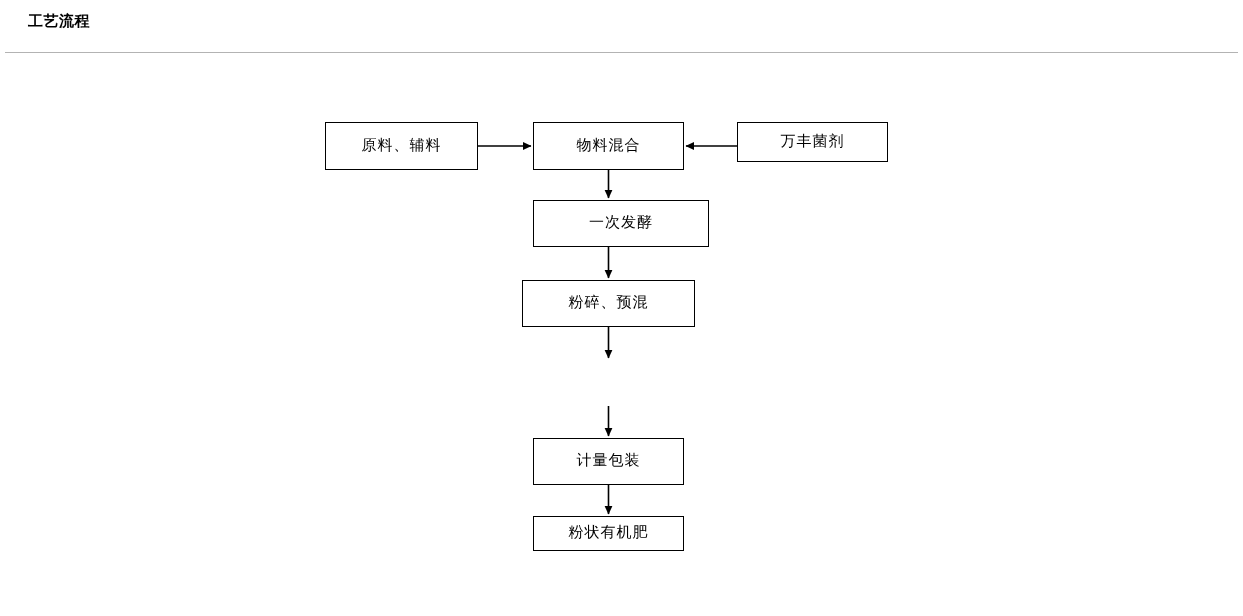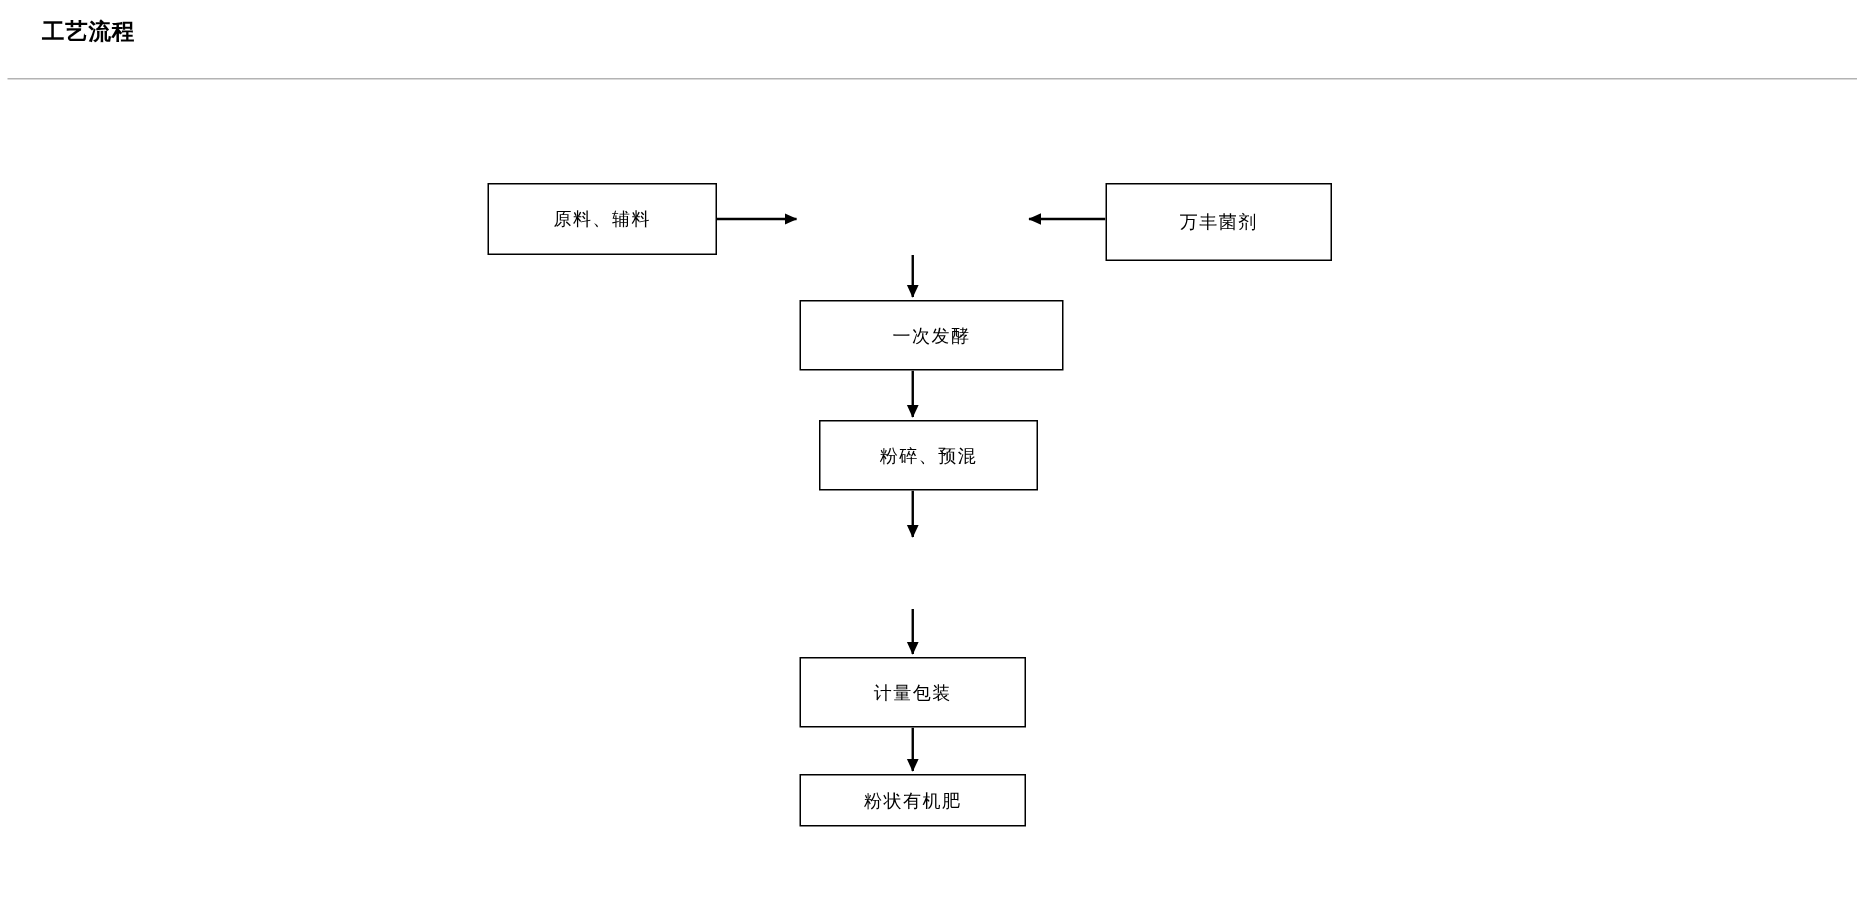--- a/index.html
+++ b/index.html
@@ -62,25 +62,26 @@
   }
 
   .flow-node {
     position: absolute;
     box-sizing: border-box;
     border: 1px solid #000000;
     background: #ffffff;
     display: flex;
     align-items: center;
     justify-content: center;
-    font-size: 12px;
+    font-size: 15px;
     color: #000000;
     letter-spacing: 1px;
     white-space: nowrap;
     text-align: center;
+    font-family: Liberation Mono, monospace;
   }
   .flow-node .node-label {
     display: block;
     line-height: 1;
   }
 </style>
 </head>
 <body>
 
 <div id="page-header">
@@ -123,30 +124,33 @@
 
     <g>
       <line x1="608.5" y1="485" x2="608.5" y2="514" stroke="#000000" stroke-width="1.6" marker-end="url(#arrow-right)"></line>
     </g>
   </svg>
 
   <div class="flow-node" style="left:325px; top:122px; width:153px; height:48px;">
     <span class="node-label">原料、辅料</span>
   </div>
 
+  <div class="flow-node" style="left:533px; top:122px; width:151px; height:48px;">
+    <span class="node-label">物料混合</span>
+  </div>
 
-  <div class="flow-node" style="left:737px; top:122px; width:151px; height:52px;">
+  <div class="flow-node" style="left:737px; top:122px; width:151px; height:40px;">
     <span class="node-label">万丰菌剂</span>
   </div>
 
   <div class="flow-node" style="left:533px; top:200px; width:176px; height:47px;">
     <span class="node-label">一次发酵</span>
   </div>
 
-  <div class="flow-node" style="left:546px; top:280px; width:146px; height:47px;">
+  <div class="flow-node" style="left:522px; top:280px; width:173px; height:47px;">
     <span class="node-label">粉碎、预混</span>
   </div>
 
 
   <div class="flow-node" style="left:533px; top:438px; width:151px; height:47px;">
     <span class="node-label">计量包装</span>
   </div>
 
   <div class="flow-node" style="left:533px; top:516px; width:151px; height:35px;">
     <span class="node-label">粉状有机肥</span>

